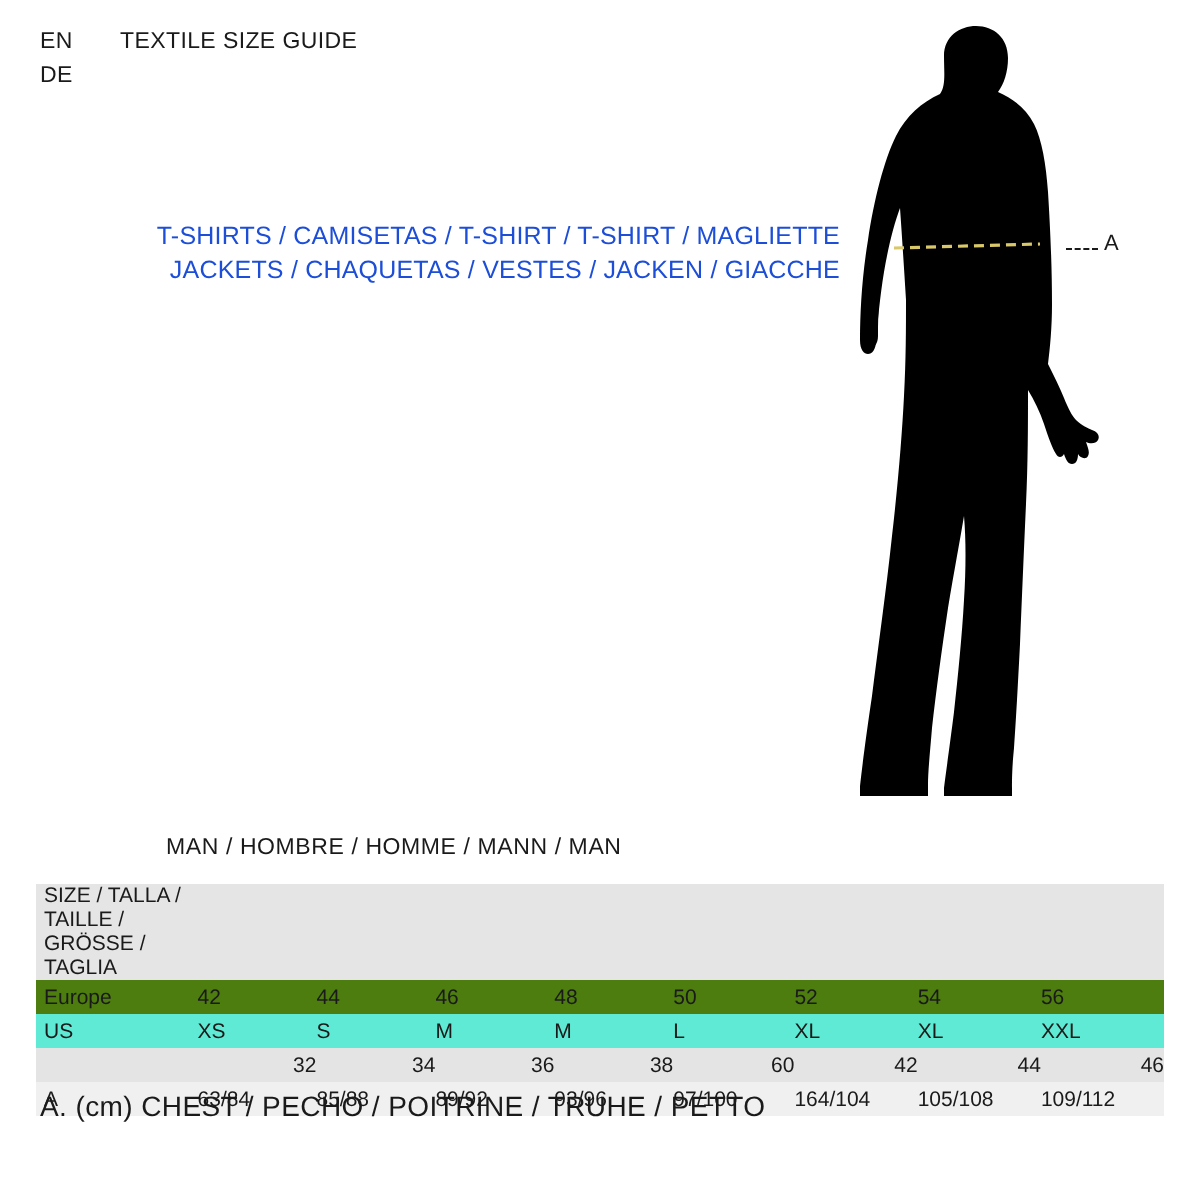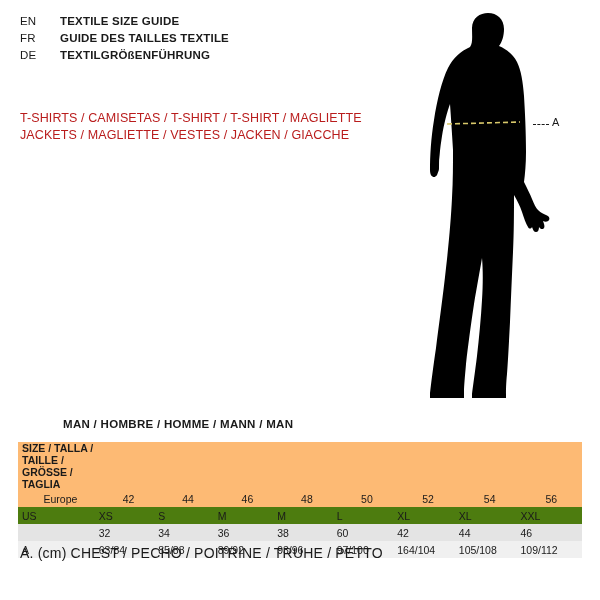--- a/index.html
+++ b/index.html
@@ -35,36 +35,36 @@
     font-size: 11.5px;
     letter-spacing: 0.2px;
   }
   .lang-code {
     width: 40px;
     flex: 0 0 40px;
     color: #1a1a1a;
   }
   .lang-text {
     color: #1a1a1a;
-    font-weight: bold;
   }
 
   
   .type-block {
     position: absolute;
     left: 20px;
     top: 110px;
     width: 400px;
   }
   .type-line {
     font-size: 12.5px;
     line-height: 17px;
     letter-spacing: 0.1px;
-    color: #b91c1c;
+    color: #1d4ed8;
     white-space: nowrap;
+    text-align: right;
   }
 
   
   .figure-wrap {
     position: absolute;
     left: 400px;
     top: 12px;
     width: 190px;
     height: 390px;
   }
@@ -83,24 +83,24 @@
     position: absolute;
     left: 133px;
     top: 112px;
     width: 16px;
     border-top: 1.4px dashed #1a1a1a;
   }
 
   
   .table-title {
     position: absolute;
-    left: 16px;
+    left: 36px;
     top: 418px;
     font-size: 11.5px;
-    font-weight: bold;
+    font-weight: normal;
     letter-spacing: 0.3px;
     color: #1a1a1a;
     padding-left: 47px;
   }
   table.size-table {
     position: absolute;
     left: 18px;
     top: 442px;
     width: 564px;
     border-collapse: collapse;
@@ -110,27 +110,27 @@
   table.size-table td, table.size-table th {
     padding: 0;
     height: 17px;
     text-align: left;
     font-weight: normal;
     vertical-align: middle;
   }
   table.size-table .c0 { width: 84px; padding-left: 4px; }
   table.size-table .cel { width: 67px; }
   tr.head-row td {
-    background: #fdba74;
-    font-weight: bold;
+    background: #e5e5e5;
+    font-weight: normal;
     height: 18px;
   }
-  tr.alt-a td { background: #fdba74; text-align: center; }
-  tr.alt-b td { background: #4d7c0f; }
-  tr.alt-c td { background: #e4e4e4; }
+  tr.alt-a td { background: #4d7c0f; }
+  tr.alt-b td { background: #5eead4; }
+  tr.alt-c td { background: #e4e4e4; text-align: right; }
   tr.alt-d td { background: #f0f0f0; }
 
   .footnote {
     position: absolute;
     left: 20px;
     top: 545px;
     font-size: 14px;
     letter-spacing: 0.2px;
     color: #1a1a1a;
   }
@@ -139,32 +139,27 @@
 <body>
 
 <div class="page">
 
   <div class="lang-block">
     <div class="lang-row">
       <span class="lang-code">EN</span>
       <span class="lang-text">TEXTILE SIZE GUIDE</span>
     </div>
     <div class="lang-row">
-      <span class="lang-code">FR</span>
-      <span class="lang-text">GUIDE DES TAILLES TEXTILE</span>
-    </div>
-    <div class="lang-row">
       <span class="lang-code">DE</span>
-      <span class="lang-text">TEXTILGRÖßENFÜHRUNG</span>
     </div>
   </div>
 
   <div class="type-block">
     <div class="type-line">T-SHIRTS / CAMISETAS / T-SHIRT / T-SHIRT / MAGLIETTE</div>
-    <div class="type-line">JACKETS / MAGLIETTE / VESTES / JACKEN / GIACCHE</div>
+    <div class="type-line">JACKETS / CHAQUETAS / VESTES / JACKEN / GIACCHE</div>
   </div>
 
   <div class="figure-wrap">
     <svg class="figure-svg" width="190" height="390" viewBox="0 0 190 390">
       <path fill="#000000" d="
         M 72,16
         C 72,6 80,1 88,1
         C 97,1 104,7 104,17
         C 104,24 102,30 99,34
         C 106,37 113,42 117,50

